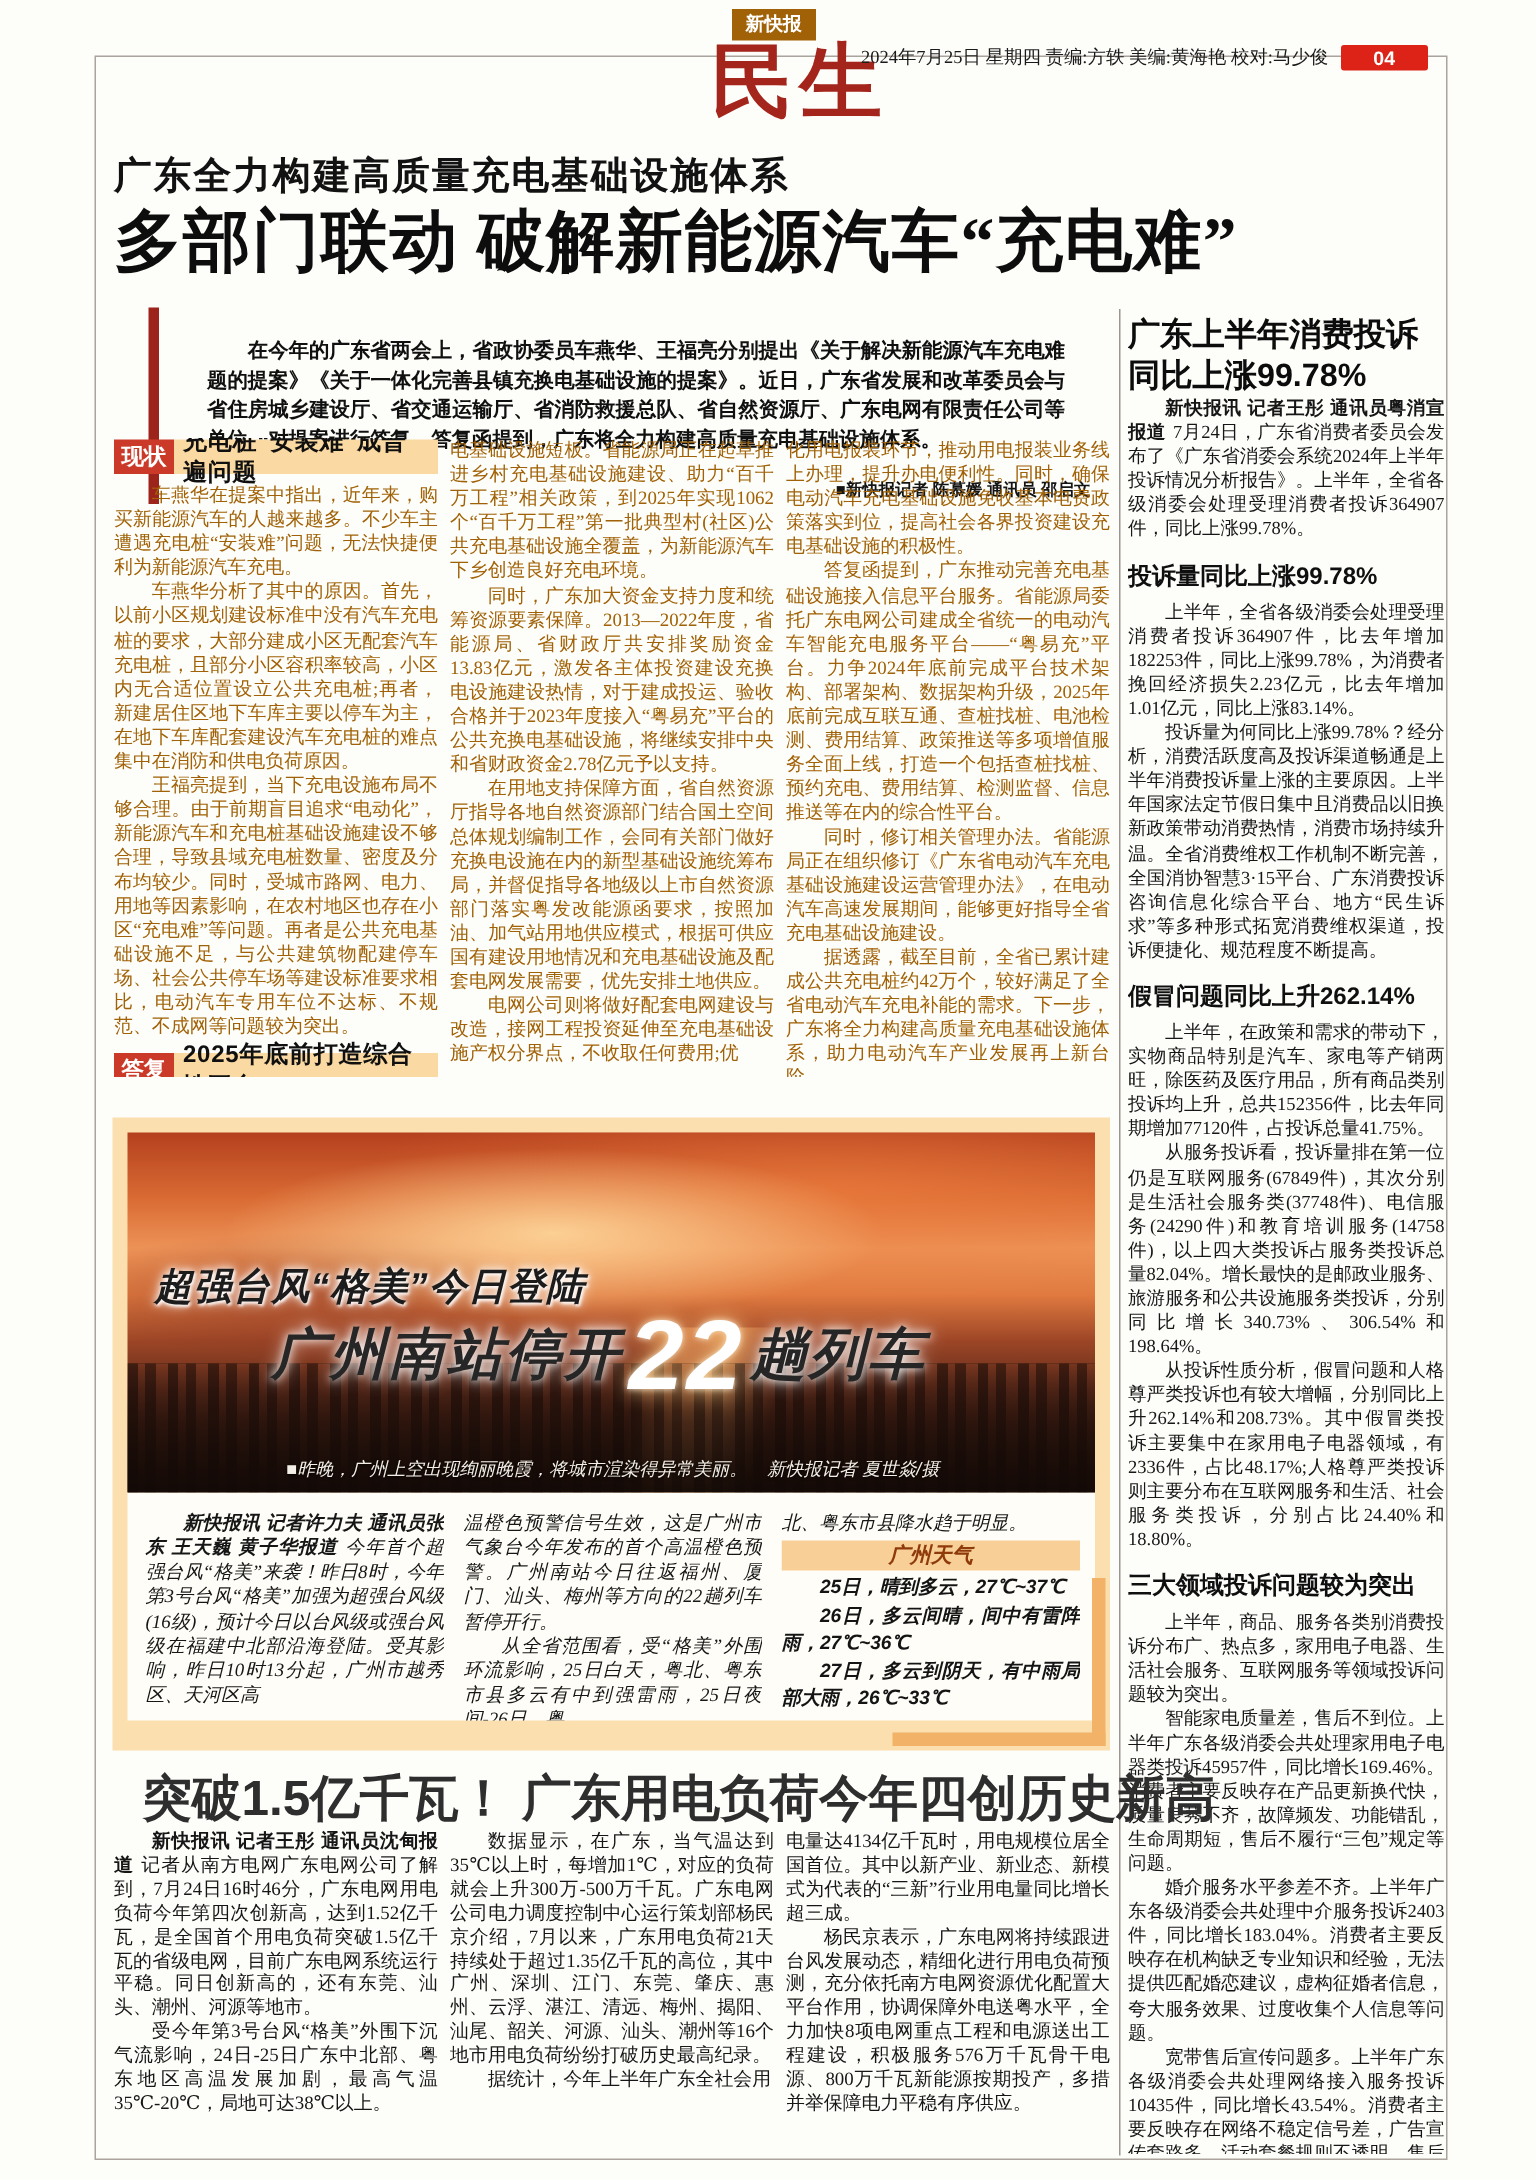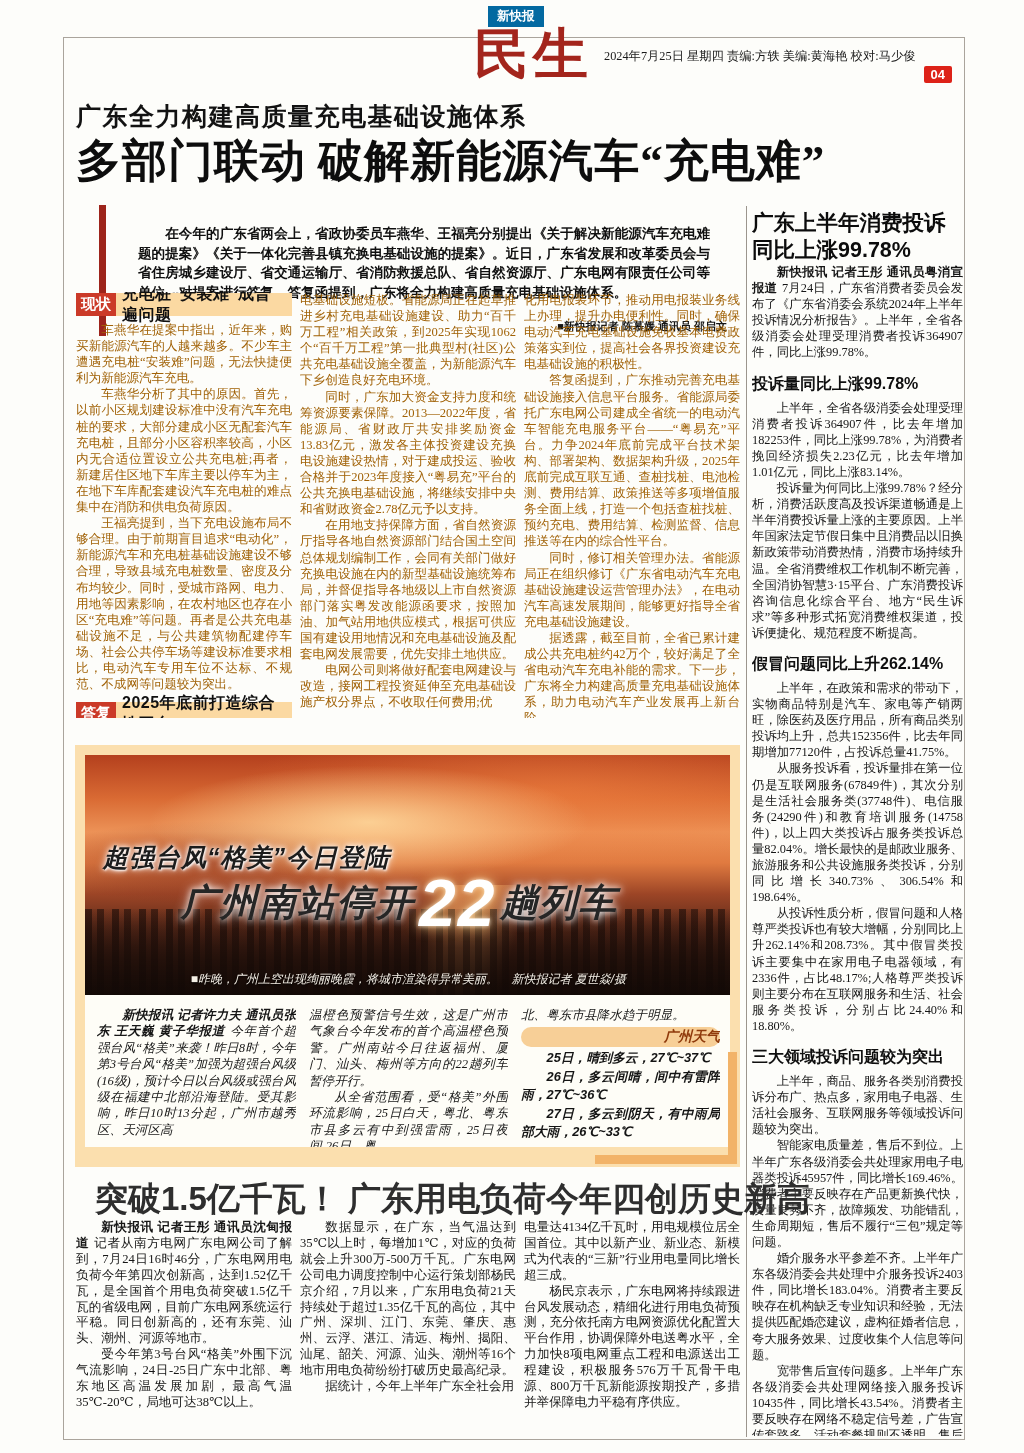--- a/index.html
+++ b/index.html
@@ -3,24 +3,24 @@
 <meta charset="utf-8">
 <style>
   html,body{margin:0;padding:0;}
   body{width:1024px;height:1453px;background:#ffffff;font-family:"Liberation Serif","DejaVu Serif",serif;color:#141414;}
   #page{position:relative;width:1024px;height:1453px;background:#fdfdfa;overflow:hidden;}
   .frame{position:absolute;left:63px;top:37px;width:900px;height:1401px;border:1px solid #aaa49c;}
   .vdivider{position:absolute;left:746px;top:206px;height:1231px;border-left:1px solid #9b958d;}
 
   
   .brand{position:absolute;left:474px;top:6px;z-index:3;}
-  .brand-badge{display:inline-block;background:#0369a1;color:#fff;font-family:"Liberation Sans",sans-serif;font-weight:bold;font-size:12.5px;padding:2px 9px;margin-left:14px;}
+  .brand-badge{display:inline-block;background:#a16207;color:#fff;font-family:"Liberation Sans",sans-serif;font-weight:bold;font-size:12.5px;padding:2px 9px;margin-left:14px;}
   .brand-name{font-size:55px;line-height:1.02;font-weight:900;color:#a3251c;letter-spacing:4px;font-family:"Liberation Serif",serif;}
   .dateline{position:absolute;top:30px;right:72px;font-size:12.3px;color:#1a1a1a;z-index:3;display:flex;align-items:center;}
-  .pagenum{display:inline-block;background:#dd2218;color:#fff;font-weight:bold;font-family:"Liberation Sans",sans-serif;font-size:13px;padding:1px 7px;margin-left:8px;border-radius:2px;margin-top:36px;}
+  .pagenum{display:inline-block;background:#dd2218;color:#fff;font-weight:bold;font-family:"Liberation Sans",sans-serif;font-size:13px;padding:1px 22px;margin-left:8px;border-radius:2px;}
 
   
   .kicker{position:absolute;left:76px;top:100px;font-family:"Liberation Sans",sans-serif;font-weight:800;font-size:25px;letter-spacing:1.5px;color:#121212;}
   .headline{position:absolute;left:76px;top:131px;font-size:45px;font-weight:900;letter-spacing:1px;color:#0d0d0d;white-space:nowrap;font-family:"Liberation Serif",serif;}
   .lead-block{position:absolute;left:99px;top:205px;width:628px;border-left:7px solid #9d241b;padding:2px 0 2px 15px;box-sizing:border-box;}
   .lead-text{margin:17px;font-size:13.6px;line-height:19.5px;font-weight:bold;text-align:justify;text-indent:2em;color:#101010;}
   .byline{text-align:right;font-weight:bold;font-size:11px;margin-top:3px;font-family:"Liberation Sans",sans-serif;}
 
   .col{position:absolute;top:292px;width:216px;height:426px;overflow:hidden;}
   .col-1{left:76px;} .col-2{left:300px;} .col-3{left:524px;}
@@ -58,21 +58,21 @@
   .ov2{position:absolute;left:96px;top:120px;display:flex;align-items:center;font-family:"Liberation Serif",serif;font-weight:900;font-size:37px;color:#262626;letter-spacing:2px;
     text-shadow:0 0 6px rgba(255,255,255,0.95),0 0 12px rgba(255,255,255,0.85);}
   .ov2 .big-num{font-size:66px;color:#ffffff;line-height:0.85;margin:0 4px;font-family:"Liberation Sans",sans-serif;font-weight:bold;
     text-shadow:0 0 14px rgba(255,205,130,0.95),0 0 4px rgba(255,255,255,0.9);}
   .photo-caption{position:absolute;left:16px;right:14px;bottom:7px;text-align:center;color:#f4efe6;font-size:12px;font-family:"Liberation Sans",sans-serif;
     text-shadow:0 1px 2px rgba(0,0,0,0.9);}
   .photo-caption .credit{margin-left:10px;}
   .ty-text{background:#fefdf7;width:645px;height:152px;box-sizing:border-box;display:flex;gap:13px;padding:12px 10px 0 12px;}
   .ty-col{width:199px;overflow:hidden;}
   .ty-col p{margin:0;font-size:12.6px;line-height:16.4px;text-align:justify;text-indent:2em;color:#161616;}
-  .wx-bar{background:#f7cf97;color:#8f3a0b;font-weight:800;text-align:right;font-size:14px;padding:1px 0;margin:4px 0 2px;font-family:"Liberation Sans",sans-serif;border-radius:10px;}
+  .wx-bar{background:#f7cf97;color:#8f3a0b;font-weight:800;text-align:center;font-size:14px;padding:1px 0;margin:4px 0 2px;font-family:"Liberation Sans",sans-serif;}
   .wx p{font-weight:bold;font-size:12.8px;line-height:18.5px;text-indent:2em;margin:0;font-family:"Liberation Sans",sans-serif;color:#141414;}
   .deco-v{position:absolute;right:3px;bottom:3px;width:9px;height:112px;background:#f2b368;}
   .deco-h{position:absolute;right:3px;bottom:3px;width:142px;height:9px;background:#f2b368;}
 
   
   .p-head{position:absolute;left:95px;top:1177px;font-family:"Liberation Sans",sans-serif;font-weight:bold;font-size:33px;color:#2e2e2e;white-space:nowrap;}
   .p-col{position:absolute;top:1220px;width:216px;height:218px;overflow:hidden;}
   .p-col p{margin:0;font-size:12.6px;line-height:15.9px;text-align:justify;text-indent:2em;color:#161616;}
   .p-col-1{left:76px;} .p-col-2{left:300px;} .p-col-3{left:524px;}
 </style>

